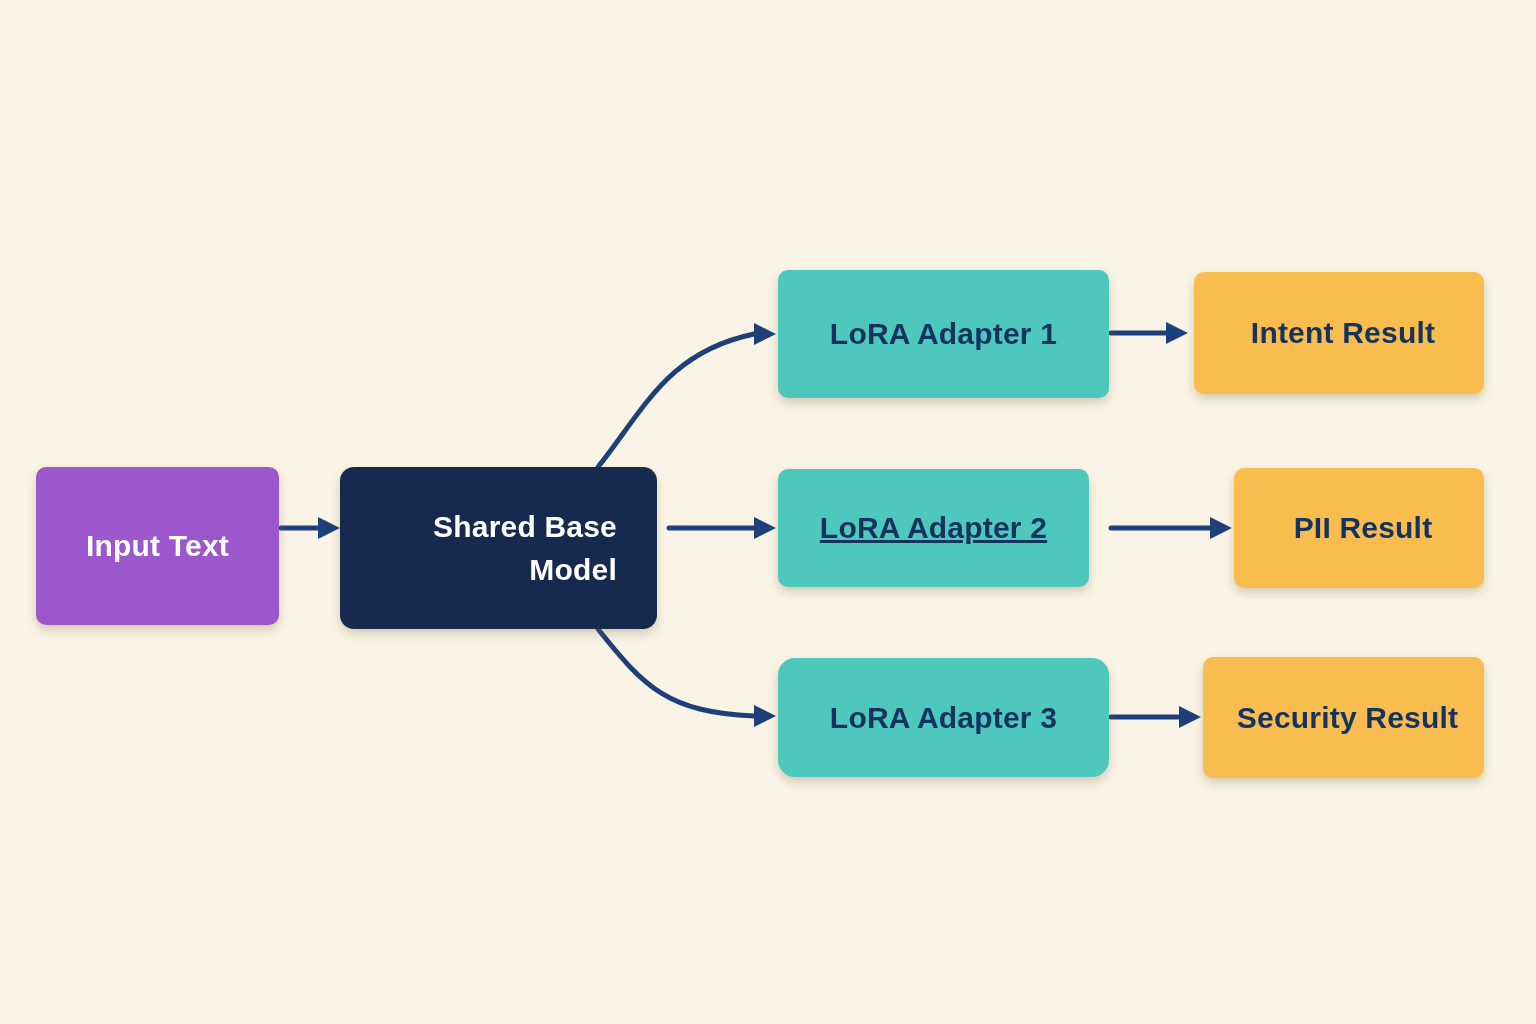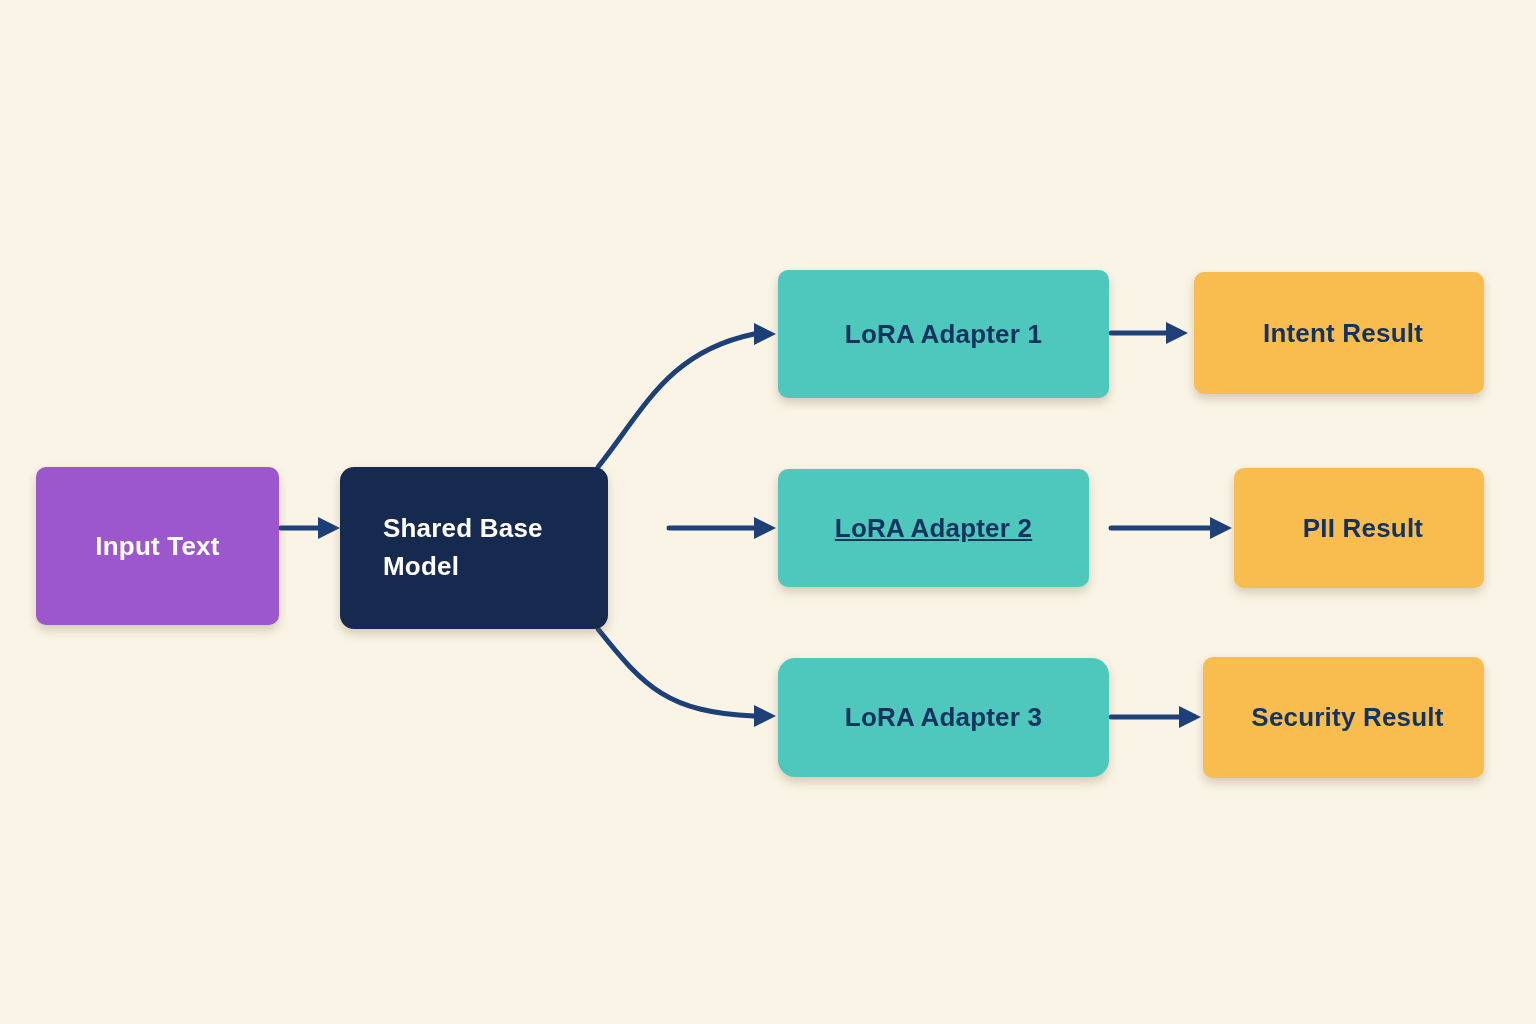--- a/index.html
+++ b/index.html
@@ -24,37 +24,37 @@
     fill: none;
     stroke-linecap: round;
   }
   .edges polygon { fill: #1C4077; }
   .node {
     position: absolute;
     display: flex;
     align-items: center;
     justify-content: center;
     font-weight: bold;
-    font-size: 26px;
+    font-size: 30px;
     letter-spacing: 0.2px;
     border-radius: 10px;
     box-shadow: 0 5px 10px rgba(130, 110, 70, 0.30);
     box-sizing: border-box;
     text-align: center;
   }
   .node-input {
     left: 36px; top: 467px; width: 243px; height: 158px;
     background: #9C57CC; color: #FFFFFF;
   }
   .node-base {
-    left: 340px; top: 467px; width: 268px; height: 162px;
+    left: 340px; top: 467px; width: 317px; height: 162px;
     background: #16294E; color: #FFFFFF;
     border-radius: 14px;
     justify-content: flex-start;
-    text-align: left;
+    text-align: right;
     padding: 0 40px 0 43px;
     line-height: 1.45;
   }
   .node-adapter { background: #4EC7BD; color: #15335F; }
   .node-a1 { left: 778px; top: 270px; width: 331px; height: 128px; }
   .node-a2 { left: 778px; top: 469px; width: 311px; height: 118px; text-decoration: underline; }
   .node-a3 { left: 778px; top: 658px; width: 331px; height: 119px; border-radius: 17px; }
   .node-result { background: #F8BD4E; color: #15335F; padding-left: 8px; }
   .node-intent   { left: 1194px; top: 272px; width: 290px; height: 122px; }
   .node-pii      { left: 1234px; top: 468px; width: 250px; height: 120px; }

